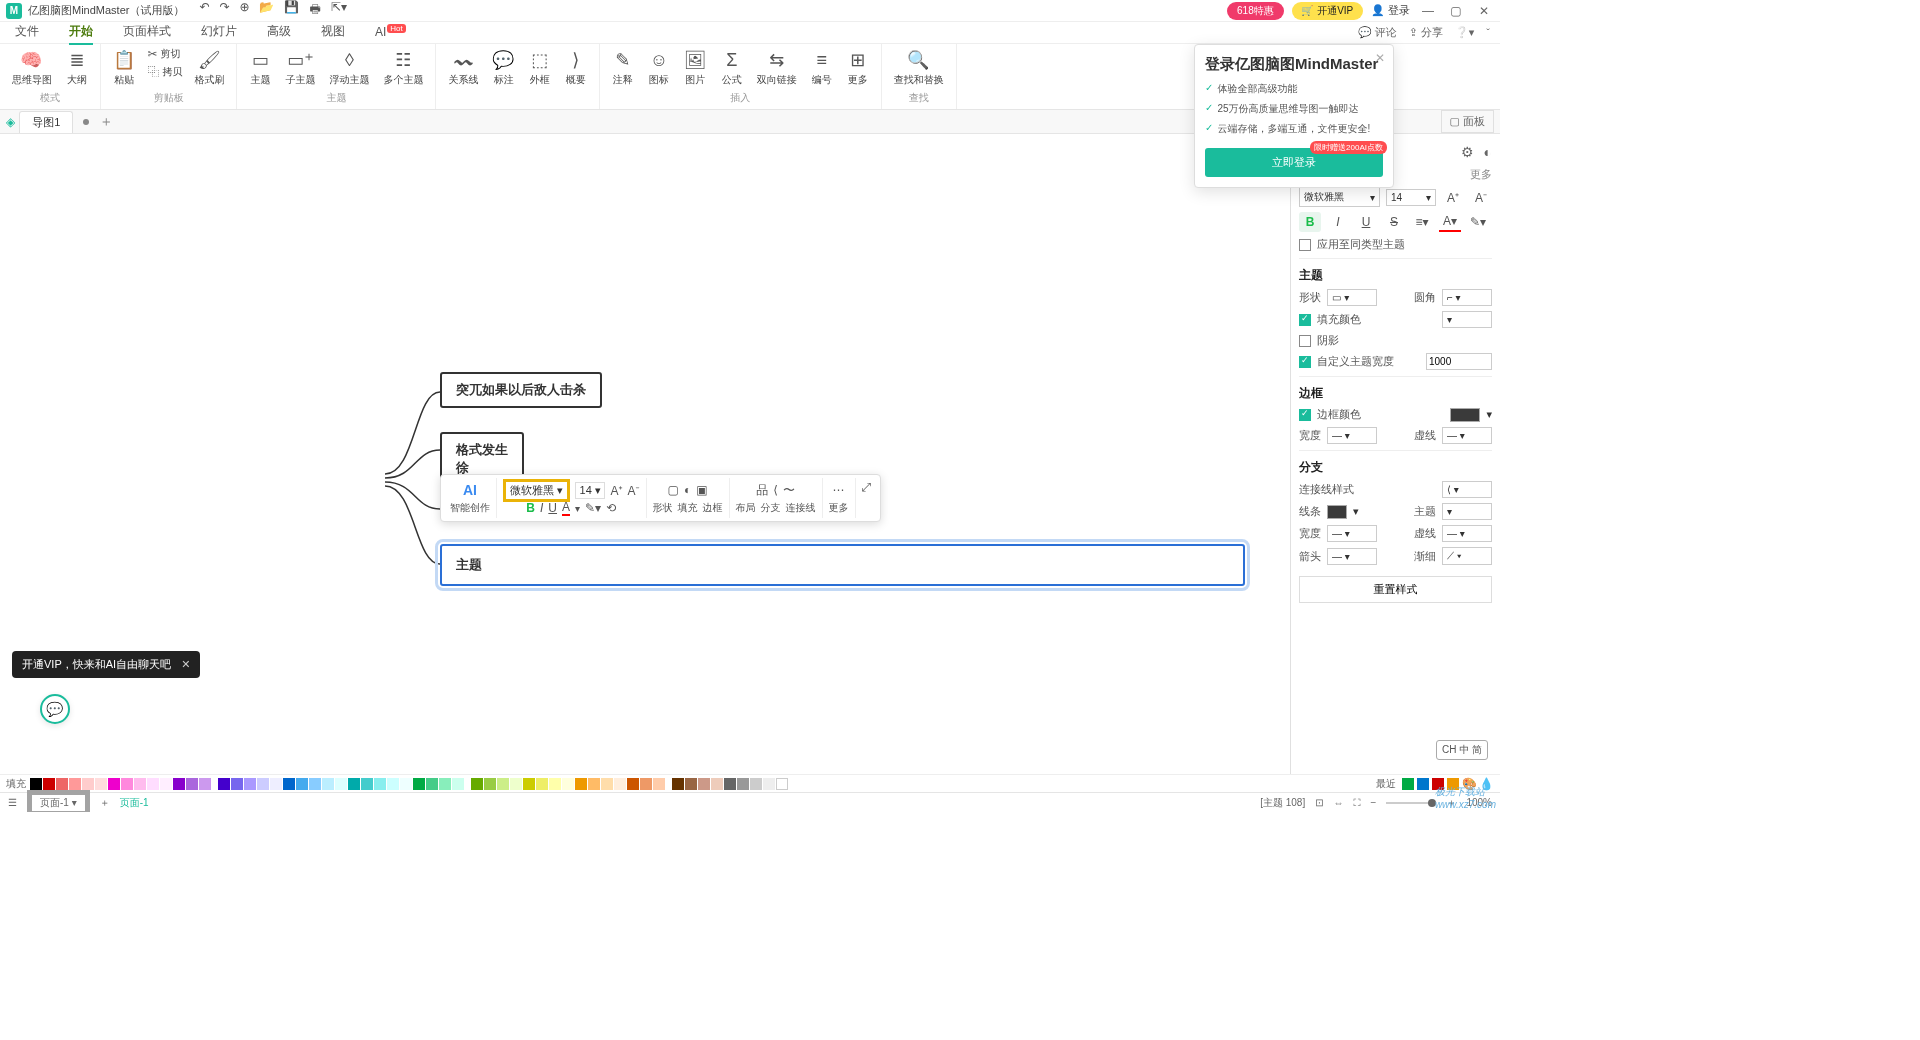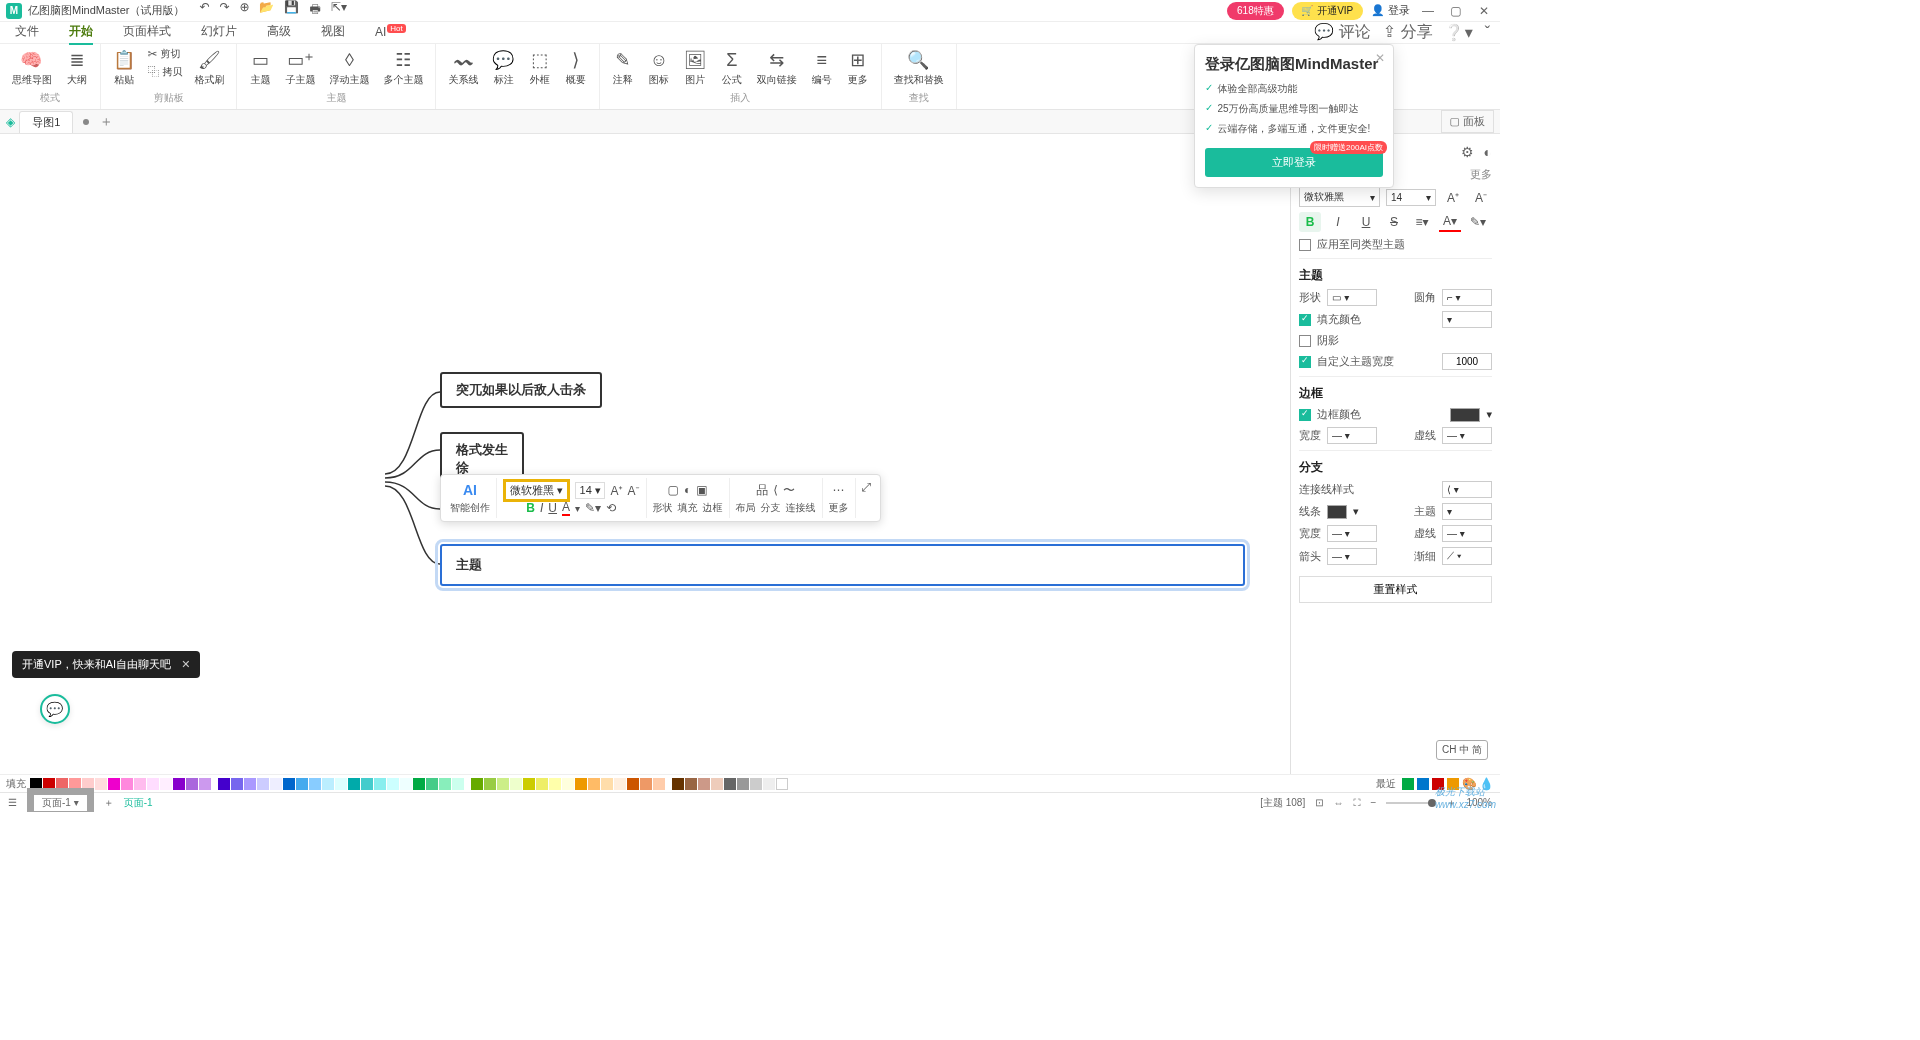--- a/index.html
+++ b/index.html
@@ -17,21 +17,21 @@
 .titlebar .login { font-size: 11px; color: #444; display: flex; align-items: center; gap: 3px; }
 .titlebar .winbtn { width: 20px; text-align: center; color: #666; font-size: 12px; }
 
 
 .menutabs { height: 22px; display: flex; align-items: center; padding-left: 15px; gap: 30px; border-bottom: 1px solid #eee; position: relative; }
 .menutabs .tab { font-size: 12px; color: #555; cursor: pointer; position: relative; padding-bottom: 2px; }
 .menutabs .tab.active { color: #4d7c0f; font-weight: bold; }
 .menutabs .tab.active::after { content: ''; position: absolute; bottom: -3px; left: 0; right: 0; height: 2px; background: #1abc9c; }
 .menutabs .hot { background: #ff4d4f; color: #fff; font-size: 8px; padding: 0 3px; border-radius: 3px; position: relative; top: -5px; left: 1px; }
 .menutabs .right { margin-left: auto; display: flex; gap: 12px; padding-right: 10px; align-items: center; }
-.menutabs .right span { font-size: 16px; color: #666; }
+.menutabs .right span { font-size: 11px; color: #666; }
 
 
 .ribbon { height: 66px; background: #fff; display: flex; border-bottom: 1px solid #e5e5e5; }
 .ribbon .group { display: flex; flex-direction: column; align-items: center; padding: 2px 6px; border-right: 1px solid #eee; }
 .ribbon .group .row { display: flex; gap: 2px; flex: 1; align-items: flex-start; }
 .ribbon .group .label { font-size: 10px; color: #999; margin-top: auto; padding-bottom: 2px; }
 .ribbon .btn { display: flex; flex-direction: column; align-items: center; justify-content: flex-start; padding: 3px 6px; cursor: pointer; min-width: 34px; }
 .ribbon .btn .ico { font-size: 18px; color: #555; height: 22px; display: flex; align-items: center; }
 .ribbon .btn .txt { font-size: 10px; color: #444; margin-top: 2px; }
 .ribbon .btn.small { flex-direction: row; min-width: auto; padding: 1px 4px; gap: 3px; }
@@ -73,21 +73,21 @@
 .rpanel .row .lbl { color: #555; }
 .rpanel .sel { border: 1px solid #ccc; padding: 2px 4px; font-size: 10px; display: flex; align-items: center; gap: 3px; min-width: 50px; justify-content: space-between; }
 .rpanel .sel.wide { flex: 1; }
 .rpanel .section-title { font-size: 12px; font-weight: bold; margin: 8px 0 4px; color: #222; }
 .rpanel .fmtbtn { width: 22px; height: 20px; display: flex; align-items: center; justify-content: center; color: #555; font-size: 12px; cursor: pointer; }
 .rpanel .fmtbtn.active { background: #e8f5ee; color: #1abc4a; border-radius: 3px; }
 .rpanel hr { border: none; border-top: 1px solid #eee; margin: 6px 0; }
 .rpanel .chk { width: 12px; height: 12px; border: 1px solid #888; display: inline-block; }
 .rpanel .chk.on { background: #1abc9c; border-color: #1abc9c; position: relative; }
 .rpanel .chk.on::after { content: '✓'; color: #fff; font-size: 9px; position: absolute; top: -2px; left: 1px; }
-.rpanel .numinput { width: 50px; border: 1px solid #ccc; font-size: 10px; padding: 2px; text-align: center; }
+.rpanel .numinput { width: 66px; border: 1px solid #ccc; font-size: 10px; padding: 2px; }
 .rpanel .swatch { width: 30px; height: 14px; border: 1px solid #aaa; }
 .rpanel .resetbtn { width: 100%; border: 1px solid #ddd; padding: 5px; font-size: 11px; background: #fff; margin-top: 6px; }
 
 
 .login-pop { position: absolute; top: 44px; right: 106px; width: 200px; background: #fff; border: 1px solid #ddd; border-radius: 4px; box-shadow: 0 4px 16px rgba(0,0,0,0.12); padding: 10px; z-index: 100; }
 .login-pop .ptitle { font-size: 15px; font-weight: bold; margin-bottom: 8px; }
 .login-pop .close { position: absolute; top: 6px; right: 8px; color: #aaa; cursor: pointer; font-size: 12px; }
 .login-pop .item { font-size: 10px; color: #555; margin: 6px 0; display: flex; gap: 4px; }
 .login-pop .item::before { content: '✓'; color: #1abc9c; font-size: 10px; }
 .login-pop .btn { position: relative; width: 100%; background: #1abc9c; color: #fff; padding: 7px; font-size: 11px; border: none; border-radius: 3px; margin-top: 6px; }
@@ -551,21 +551,21 @@
     <div class="sw" style="background:#07c"></div>
     <div class="sw" style="background:#c00"></div>
     <div class="sw" style="background:#e90"></div>
     <span style="font-size:12px;">🎨</span>
     <span style="font-size:12px;">💧</span>
   </div>
 </div>
 
 <div class="statusbar">
   <span>☰</span>
-  <div class="sel" style="border:7px solid #a3a3a3;padding:1px 8px;"><span>页面-1</span> ▾</div>
+  <div class="sel" style="border:5px solid #a3a3a3;padding:1px 8px;"><span>页面-1</span> ▾</div>
   <span>＋</span>
   <span style="color:#1abc9c;">页面-1</span>
   <div class="right">
     <span>[主题 108]</span>
     <span>⊡</span>
     <span>⇔</span>
     <span>⛶</span>
     <span>−</span>
     <div class="zoom-slider"></div>
     <span>＋</span>

